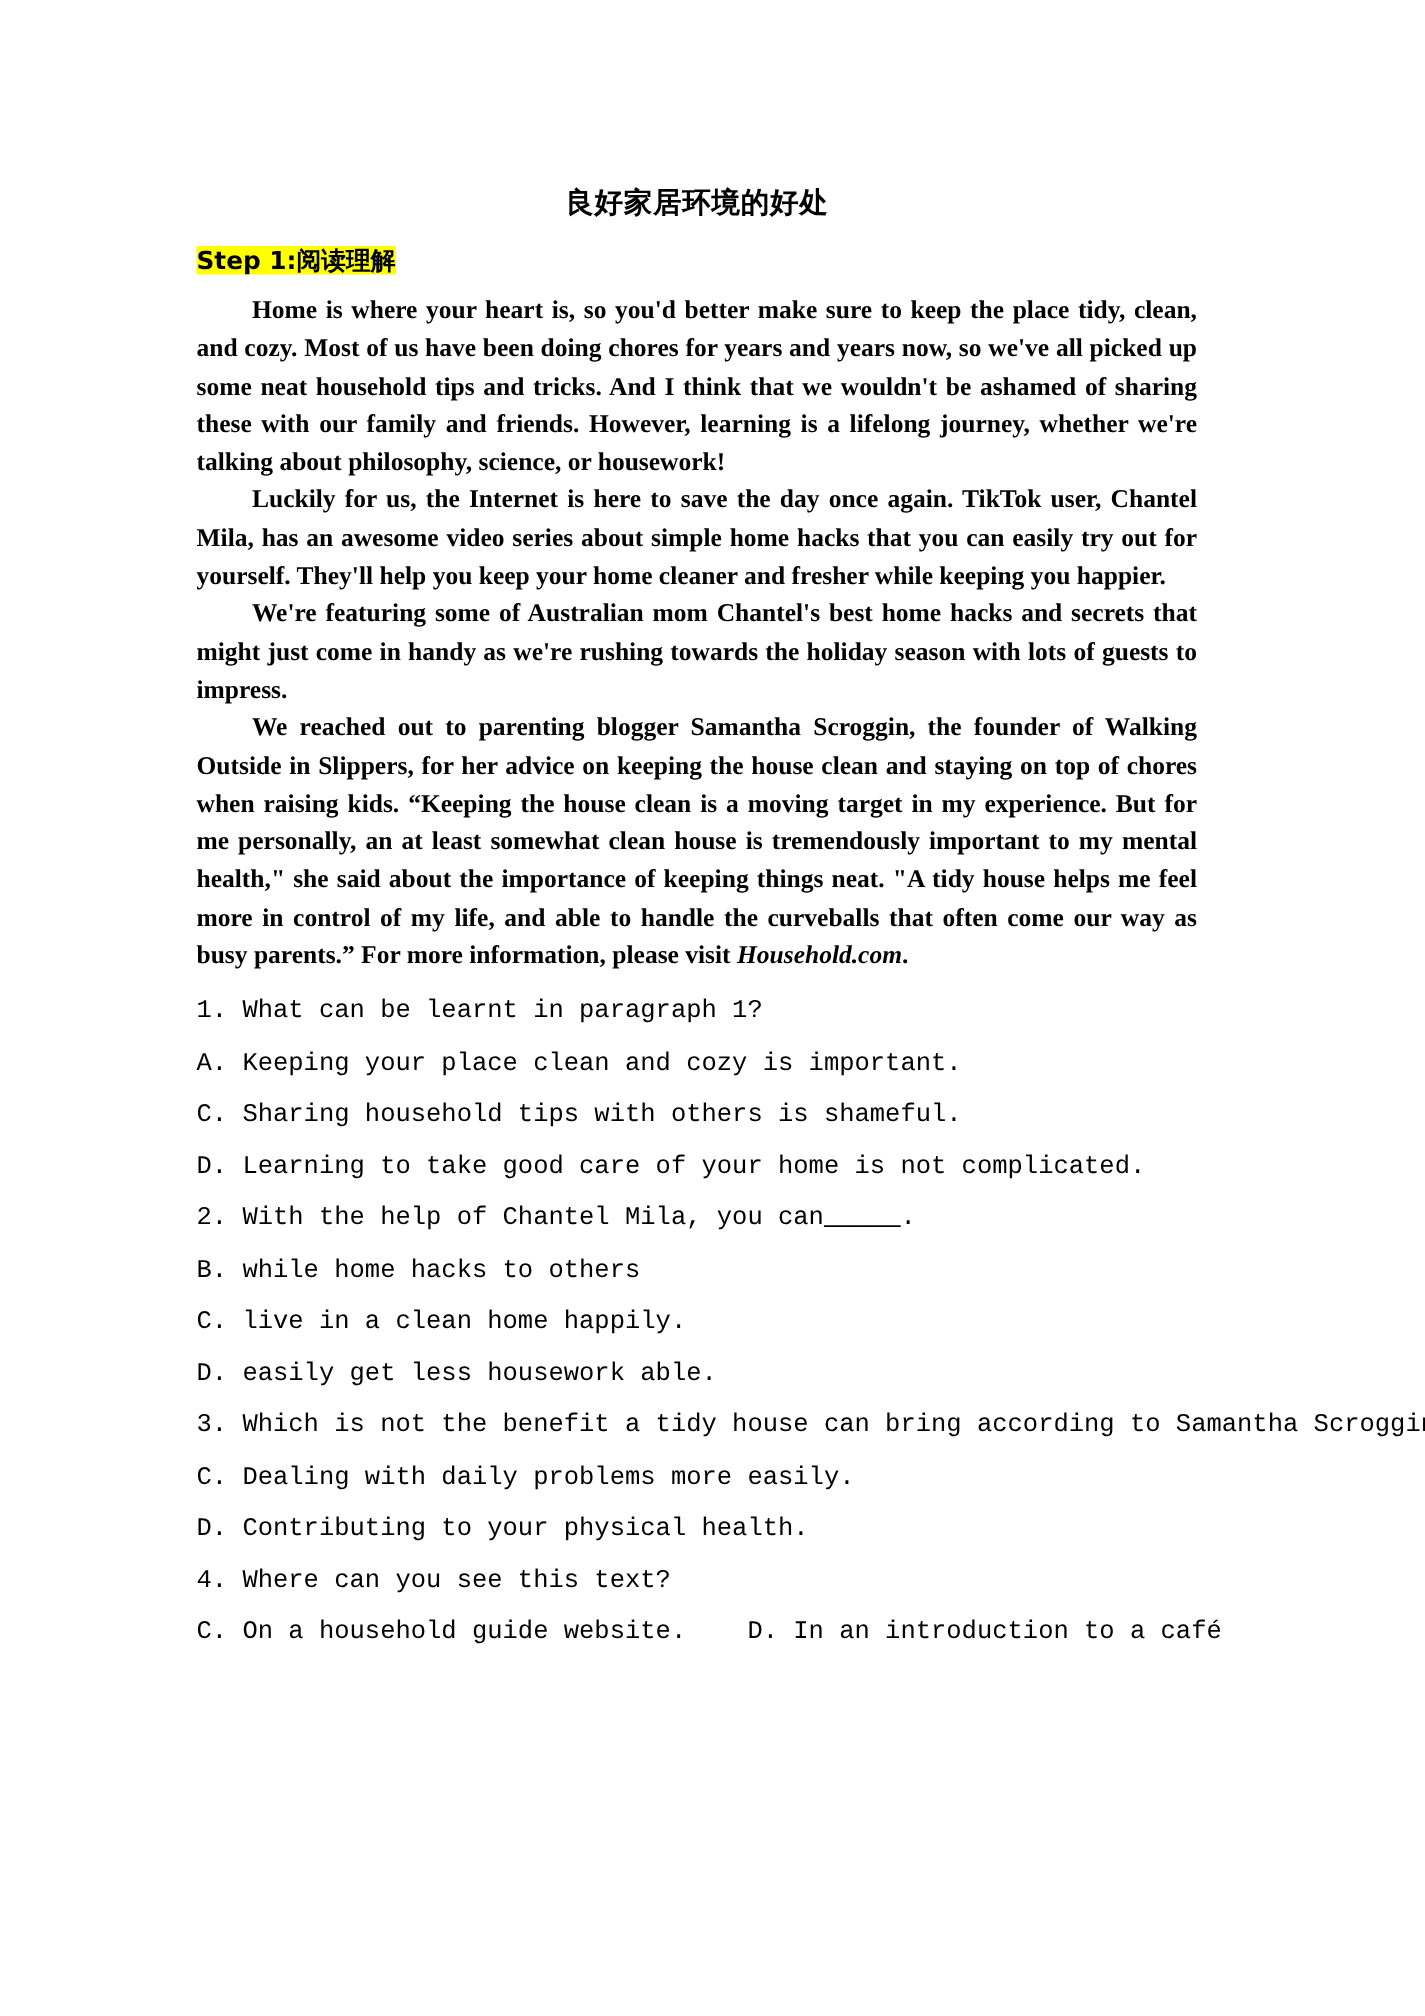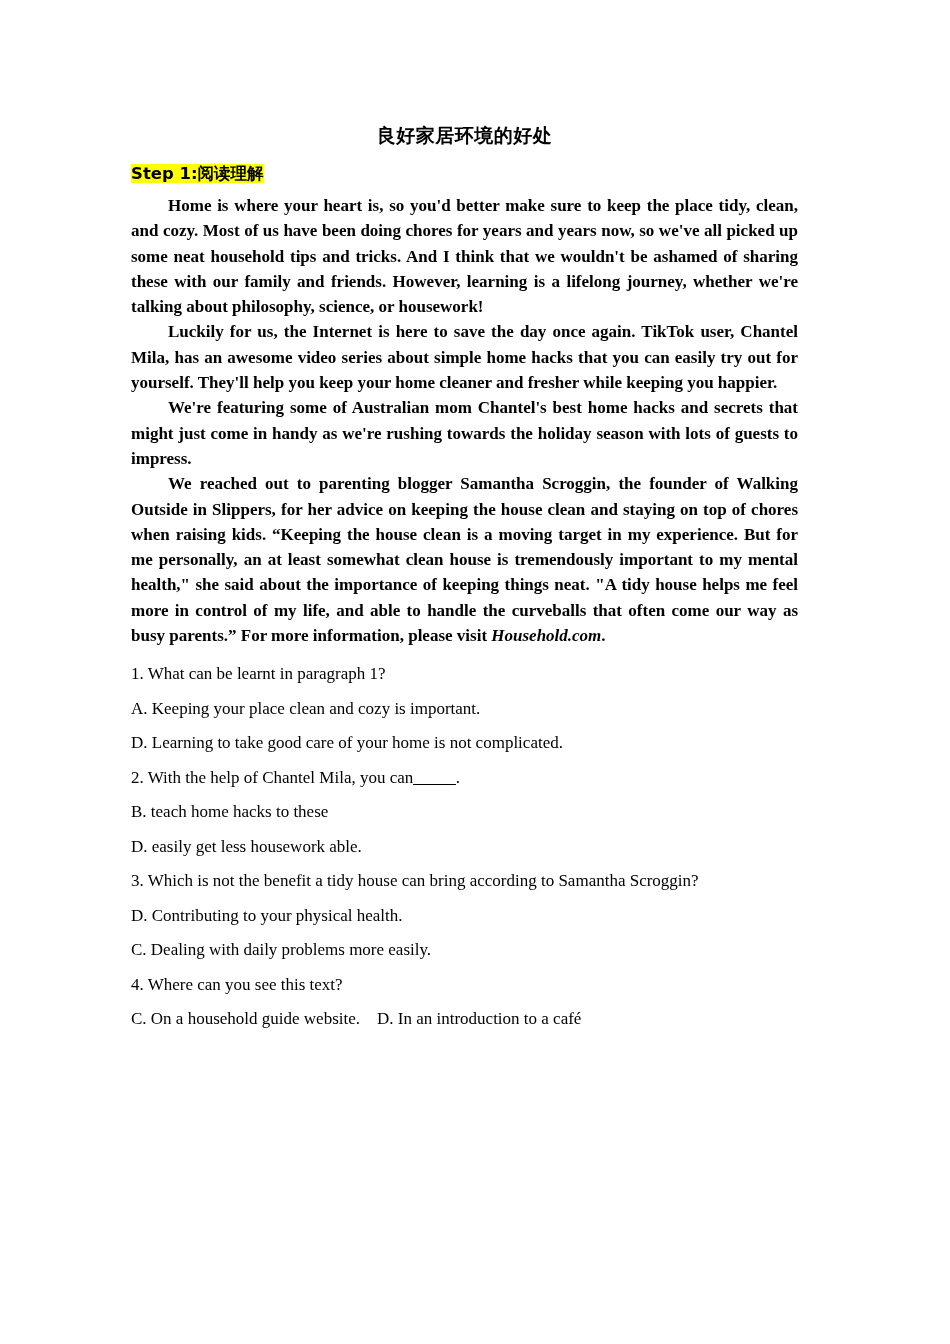--- a/index.html
+++ b/index.html
@@ -67,20 +67,21 @@
     font-weight: bold;
   }
   .body-par.first {
     margin-top: 7px;
   }
   .body-par .ital {
     font-style: italic;
   }
   .qa-block {
     margin-top: 9px;
+    font-family: Liberation Mono, monospace;
   }
   .q-line {
     margin: 0;
     font-size: 17px;
     line-height: 34.5px;
     text-align: left;
     white-space: pre;
   }
   .q-line.question {
     margin-top: 0;
@@ -104,28 +105,30 @@
 
     <p class="body-par first">Home is where your heart is, so you'd better make sure to keep the place tidy, clean, and cozy. Most of us have been doing chores for years and years now, so we've all picked up some neat household tips and tricks. And I think that we wouldn't be ashamed of sharing these with our family and friends. However, learning is a lifelong journey, whether we're talking about philosophy, science, or housework!</p>
     <p class="body-par">Luckily for us, the Internet is here to save the day once again. TikTok user, Chantel Mila, has an awesome video series about simple home hacks that you can easily try out for yourself. They'll help you keep your home cleaner and fresher while keeping you happier.</p>
     <p class="body-par">We're featuring some of Australian mom Chantel's best home hacks and secrets that might just come in handy as we're rushing towards the holiday season with lots of guests to impress.</p>
     <p class="body-par"><span>We reached out to parenting blogger Samantha Scroggin, the founder of Walking Outside in Slippers, for her advice on keeping the house clean and staying on top of chores when raising kids. “Keeping the house clean is a moving target in my experience. But for me personally, an at least somewhat clean house is tremendously important to my mental health," she said about the importance of keeping things neat. "A tidy house helps me feel more in control of my life, and able to handle the curveballs that often come our way as busy parents.” For more information, please visit </span><span class="ital">Household.com</span><span>.</span></p>
 
     <div class="qa-block">
 
       <p class="q-line question">1. What can be learnt in paragraph 1?</p>
       <p class="q-line">A. Keeping your place clean and cozy is important.</p>
+      <p class="q-line">C. Sharing household tips with others is shameful.</p>
       <p class="q-line">D. Learning to take good care of your home is not complicated.</p>
 
       <p class="q-line question"><span>2. With the help of Chantel Mila, you can</span><span class="blank">_____</span><span>.</span></p>
-      <p class="q-line">B. teach home hacks to these</p>
+      <p class="q-line">B. while home hacks to others</p>
+      <p class="q-line">C. live in a clean home happily.</p>
       <p class="q-line">D. easily get less housework able.</p>
 
       <p class="q-line question">3. Which is not the benefit a tidy house can bring according to Samantha Scroggin?</p>
+      <p class="q-line">C. Dealing with daily problems more easily.</p>
       <p class="q-line">D. Contributing to your physical health.</p>
-      <p class="q-line">C. Dealing with daily problems more easily.</p>
 
       <p class="q-line question">4. Where can you see this text?</p>
       <p class="q-line">C. On a household guide website.    D. In an introduction to a café</p>
 
     </div>
   </div>
 </div>
 
 </body></html>

